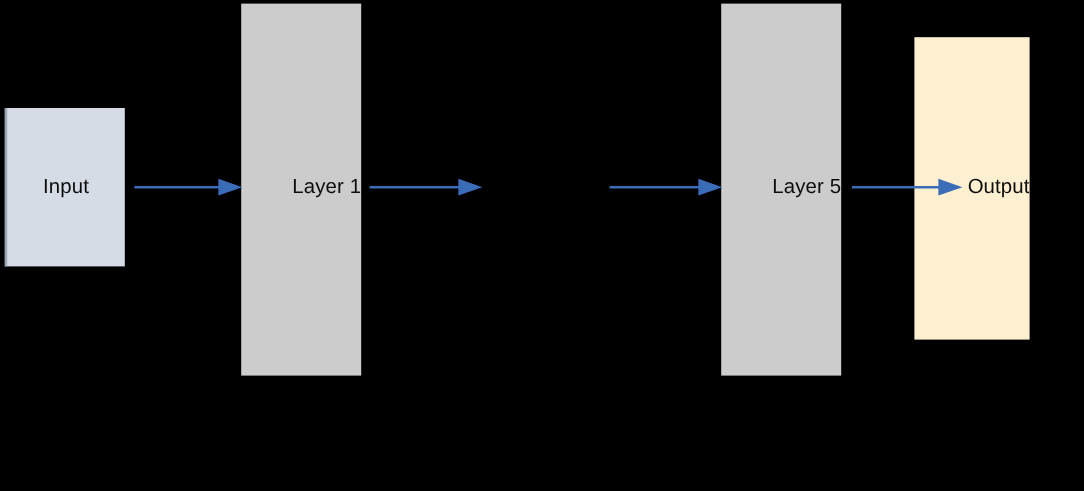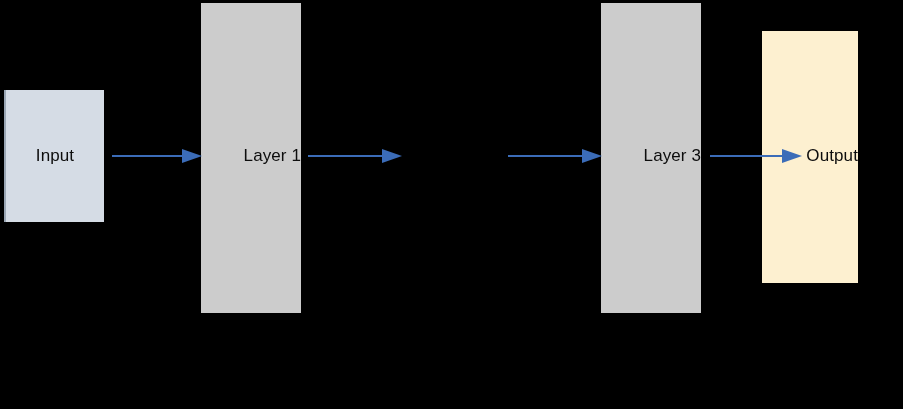--- a/index.html
+++ b/index.html
@@ -99,21 +99,21 @@
   <div class="node node--input">
     <span class="node-label">Input</span>
   </div>
 
   <div class="node node--layer node--layer1">
     <span class="node-label">Layer 1</span>
   </div>
 
 
   <div class="node node--layer node--layer3">
-    <span class="node-label">Layer 3</span>
+    <span class="node-label">Layer 5</span>
   </div>
 
   <div class="node node--output">
     <span class="node-label">Output</span>
   </div>
 
   <div class="arrow arrow--a1">
     <svg width="90" height="24" viewBox="0 0 90 24">
       <line x1="0" y1="12" x2="72" y2="12" stroke="#3b6cb8" stroke-width="2.2"></line>
       <polygon points="70,5 90,12 70,19" fill="#3b6cb8"></polygon>

